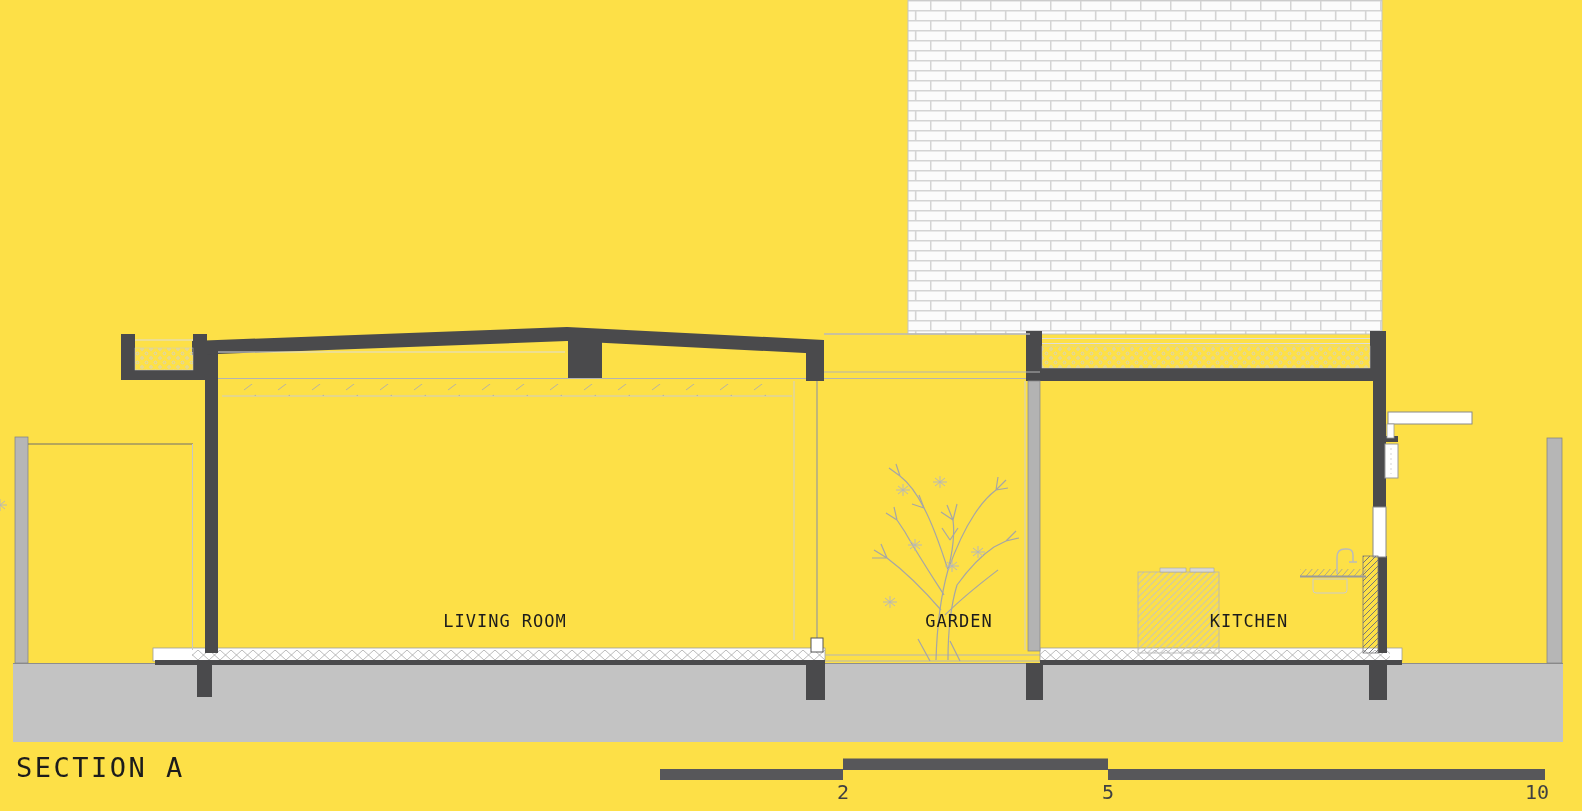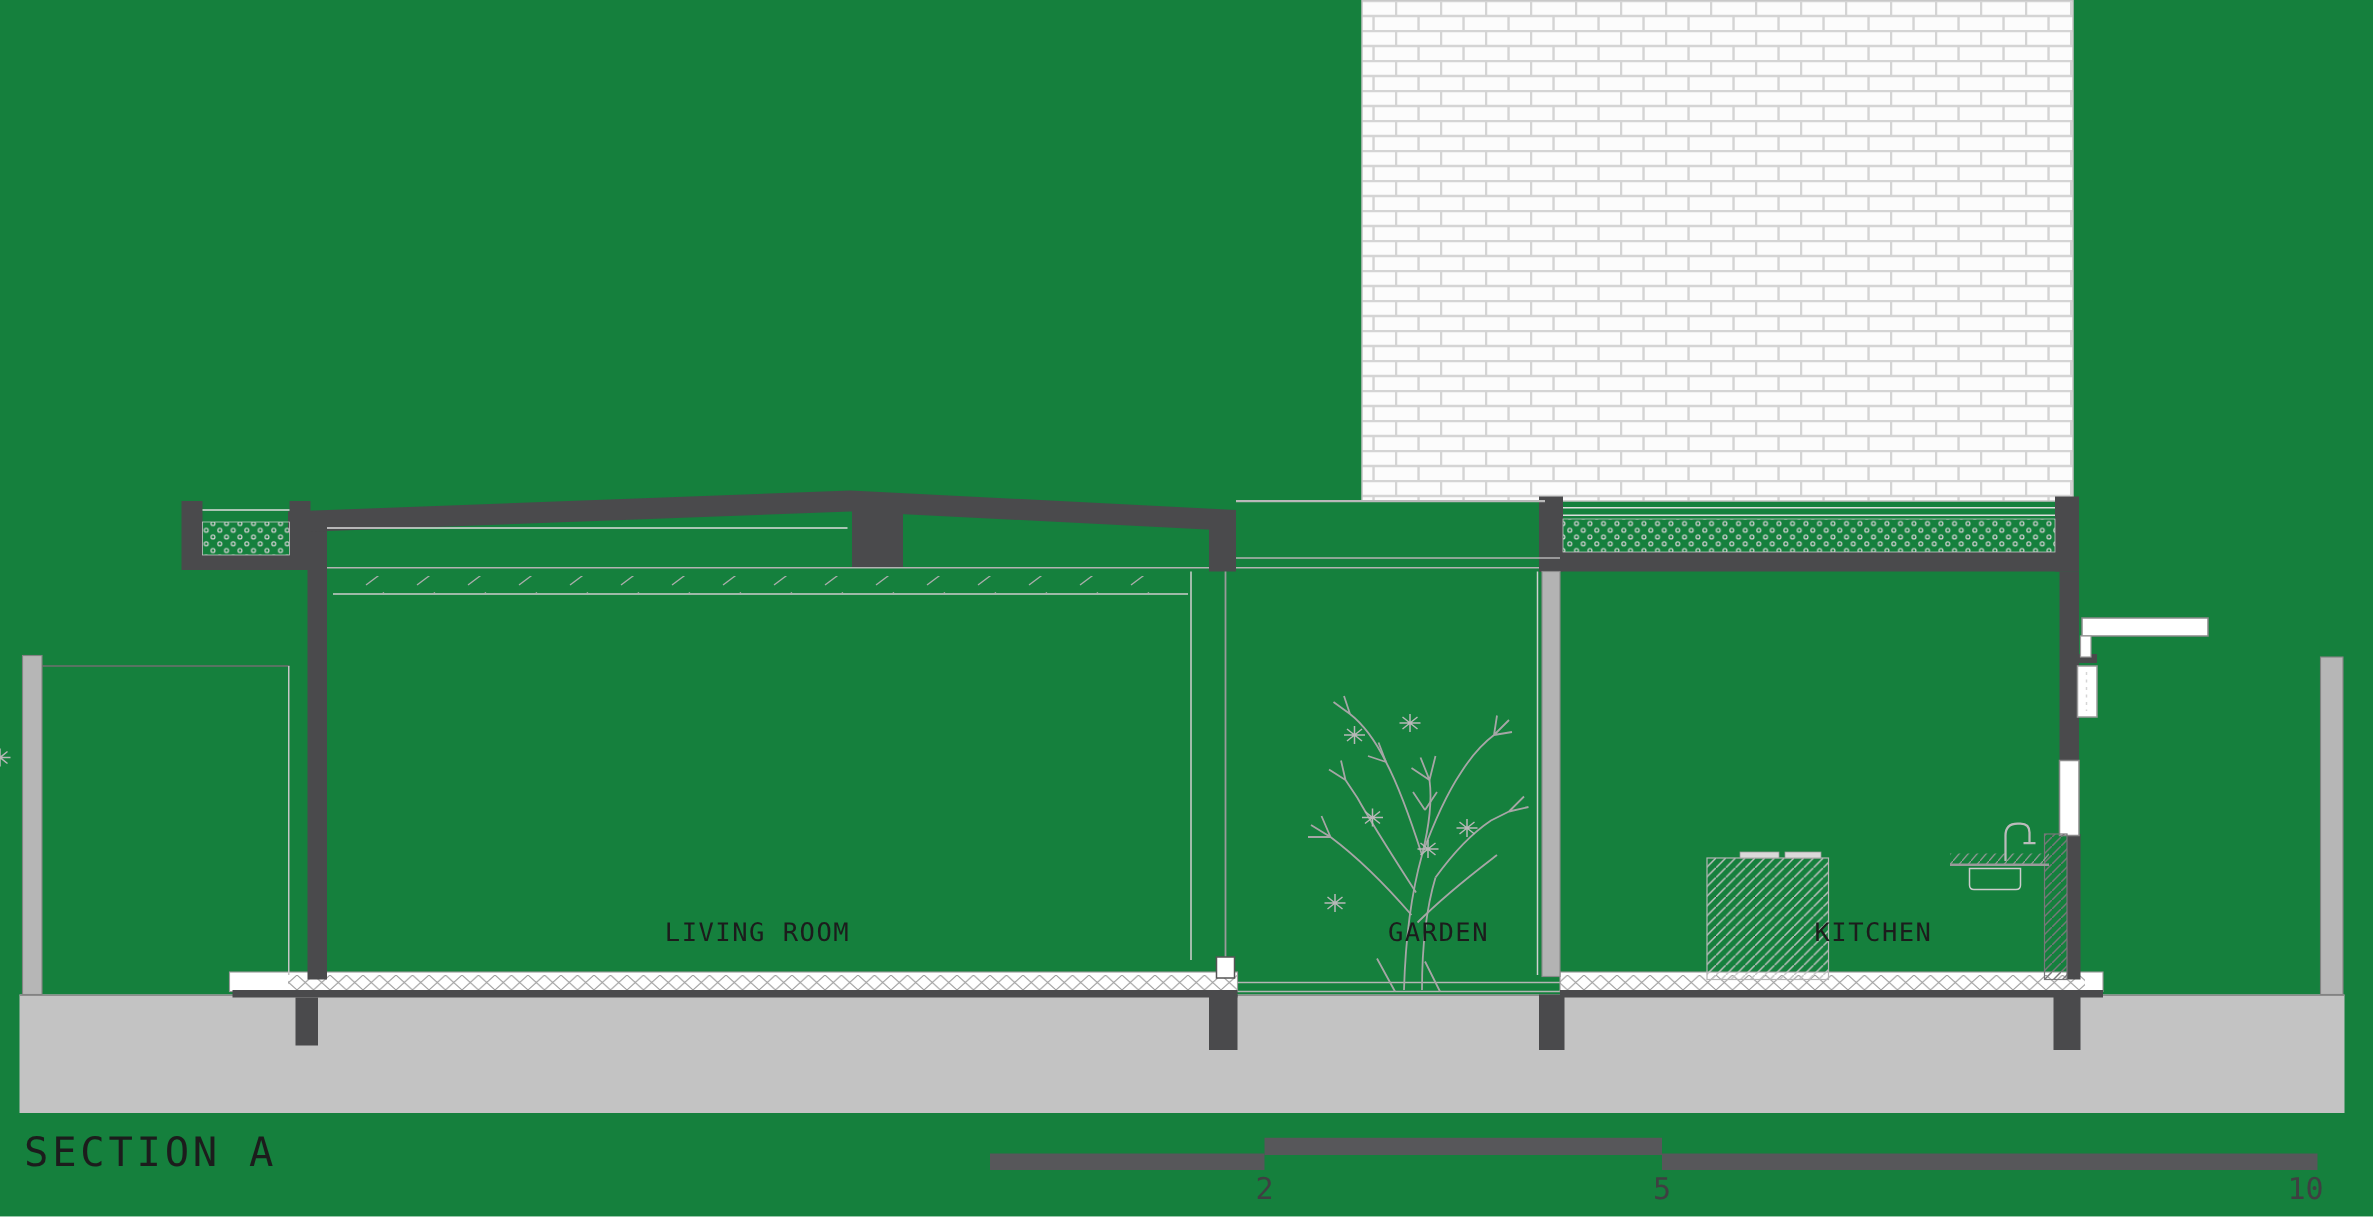--- a/index.html
+++ b/index.html
@@ -1,16 +1,16 @@
 <!DOCTYPE html>
 <html><head>
 <meta charset="utf-8">
 <style>
   html,body{margin:0;padding:0;background:#ffffff;}
-  .stage{position:relative;width:1582px;height:811px;background:#15803d;overflow:hidden;
+  .stage{position:relative;width:1582px;height:811px;background:#fde047;overflow:hidden;
          font-family:"DejaVu Sans Mono","Liberation Mono",monospace;}
   svg{position:absolute;left:0;top:0;}
   text{font-family:"DejaVu Sans Mono","Liberation Mono",monospace;}
   .room-label{font-size:17px;letter-spacing:1px;}
   .title-label{font-size:27px;letter-spacing:2.5px;}
   .scale-label{font-size:20px;fill:#3f3f42;}
 </style>
 </head>
 <body>
 

